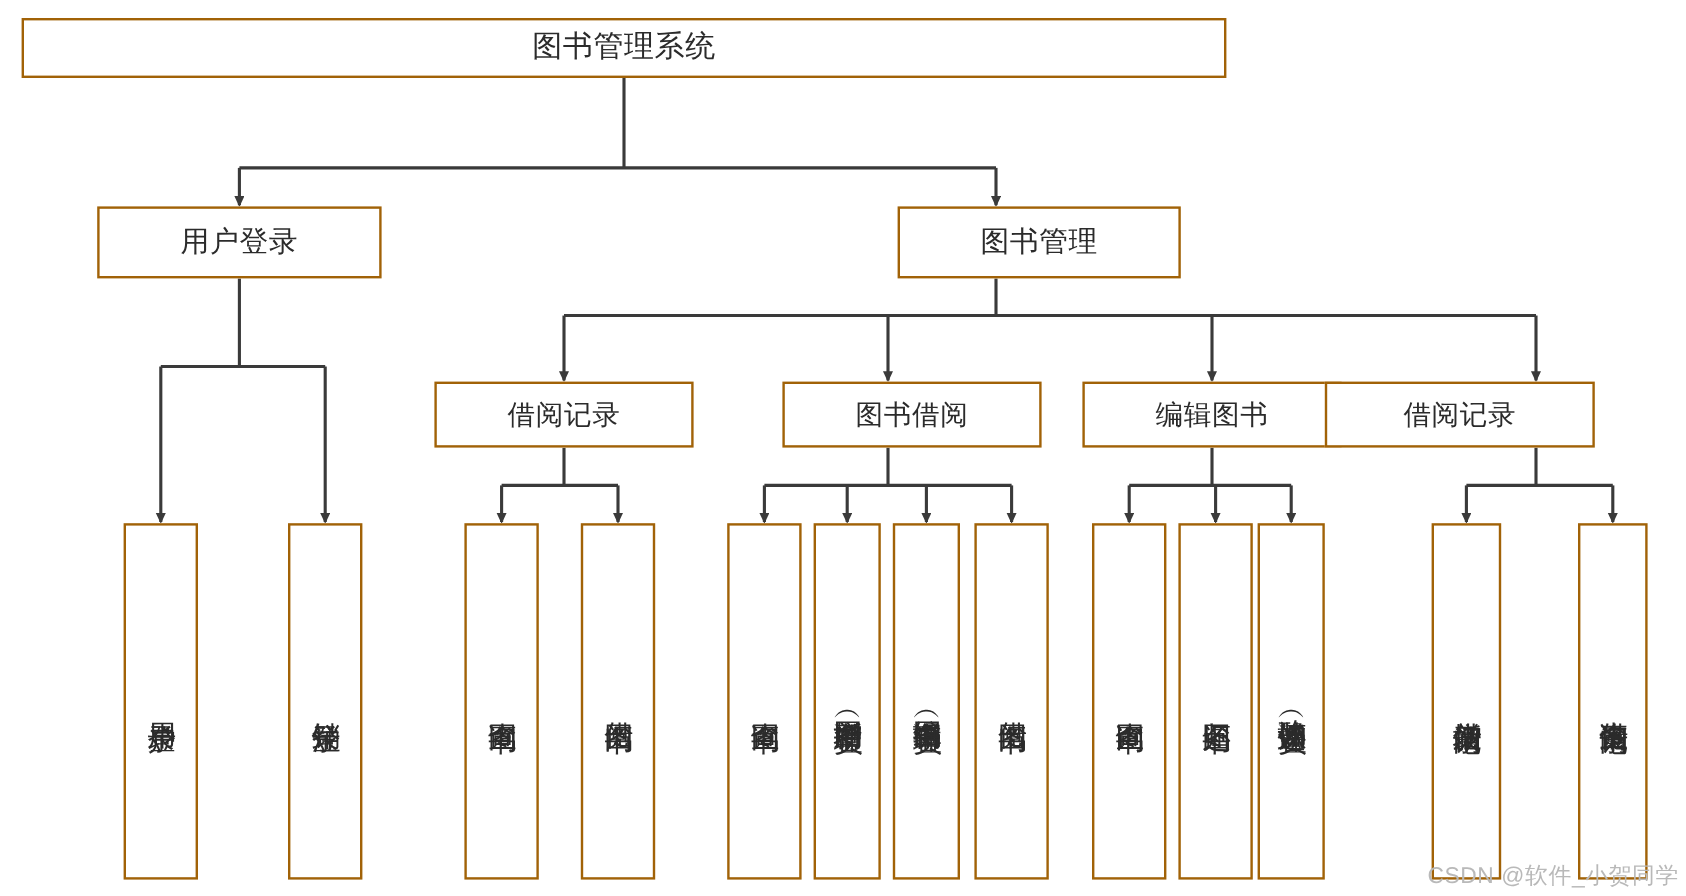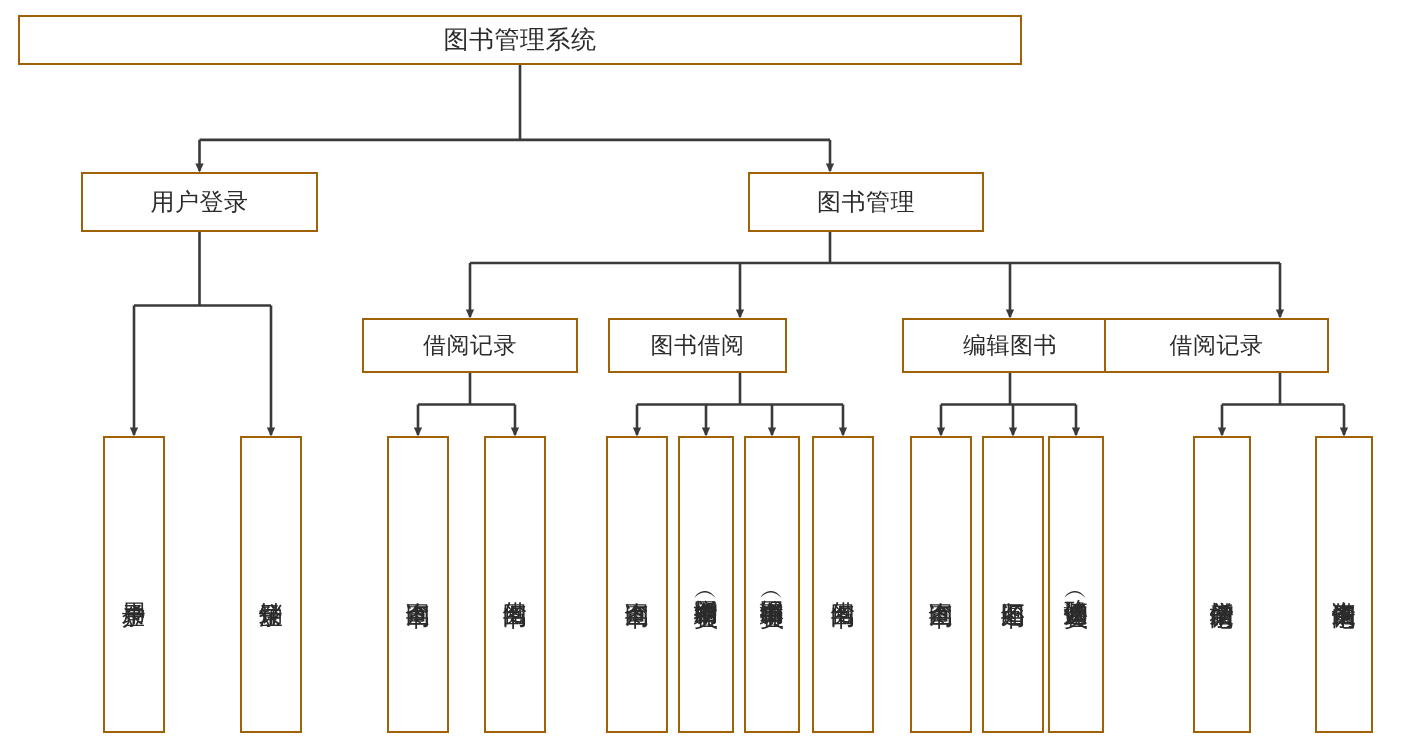--- a/index.html
+++ b/index.html
@@ -123,21 +123,21 @@
       </div>
       <div class="node lvl2" style="left: 81px; top: 172px; width: 237px; height: 60px;">
         <span class="node-label">用户登录</span>
       </div>
       <div class="node lvl2" style="left: 712px; top: 172px; width: 236px; height: 60px; margin-left: 36px;">
         <span class="node-label">图书管理</span>
       </div>
       <div class="node lvl3" style="left: 362px; top: 318px; width: 216px; height: 55px;">
         <span class="node-label">借阅记录</span>
       </div>
-      <div class="node lvl3" style="left: 608px; top: 318px; width: 179px; height: 55px;">
+      <div class="node lvl3" style="left: 652px; top: 318px; width: 216px; height: 55px;">
         <span class="node-label">图书借阅</span>
       </div>
       <div class="node lvl3" style="left: 902px; top: 318px; width: 216px; height: 55px;">
         <span class="node-label">编辑图书</span>
       </div>
       <div class="node lvl3" style="left: 1104px; top: 318px; width: 225px; height: 55px;">
         <span class="node-label">借阅记录</span>
       </div>
       <div class="node leaf" style="left: 103px; top: 436px; width: 62px; height: 297px;">
         <span class="node-label">用户登录</span>
@@ -173,13 +173,14 @@
         <span class="node-label">确认归还（管理员）</span>
       </div>
       <div class="node leaf" style="left: 1193px; top: 436px; width: 58px; height: 297px;">
         <span class="node-label">新增借阅记录</span>
       </div>
       <div class="node leaf" style="left: 1315px; top: 436px; width: 58px; height: 297px;">
         <span class="node-label">查询借阅记录</span>
       </div>
     </div>
 
+  <div id="watermark">CSDN @软件_小贺同学</div>
 </div>
 
 </body></html>

